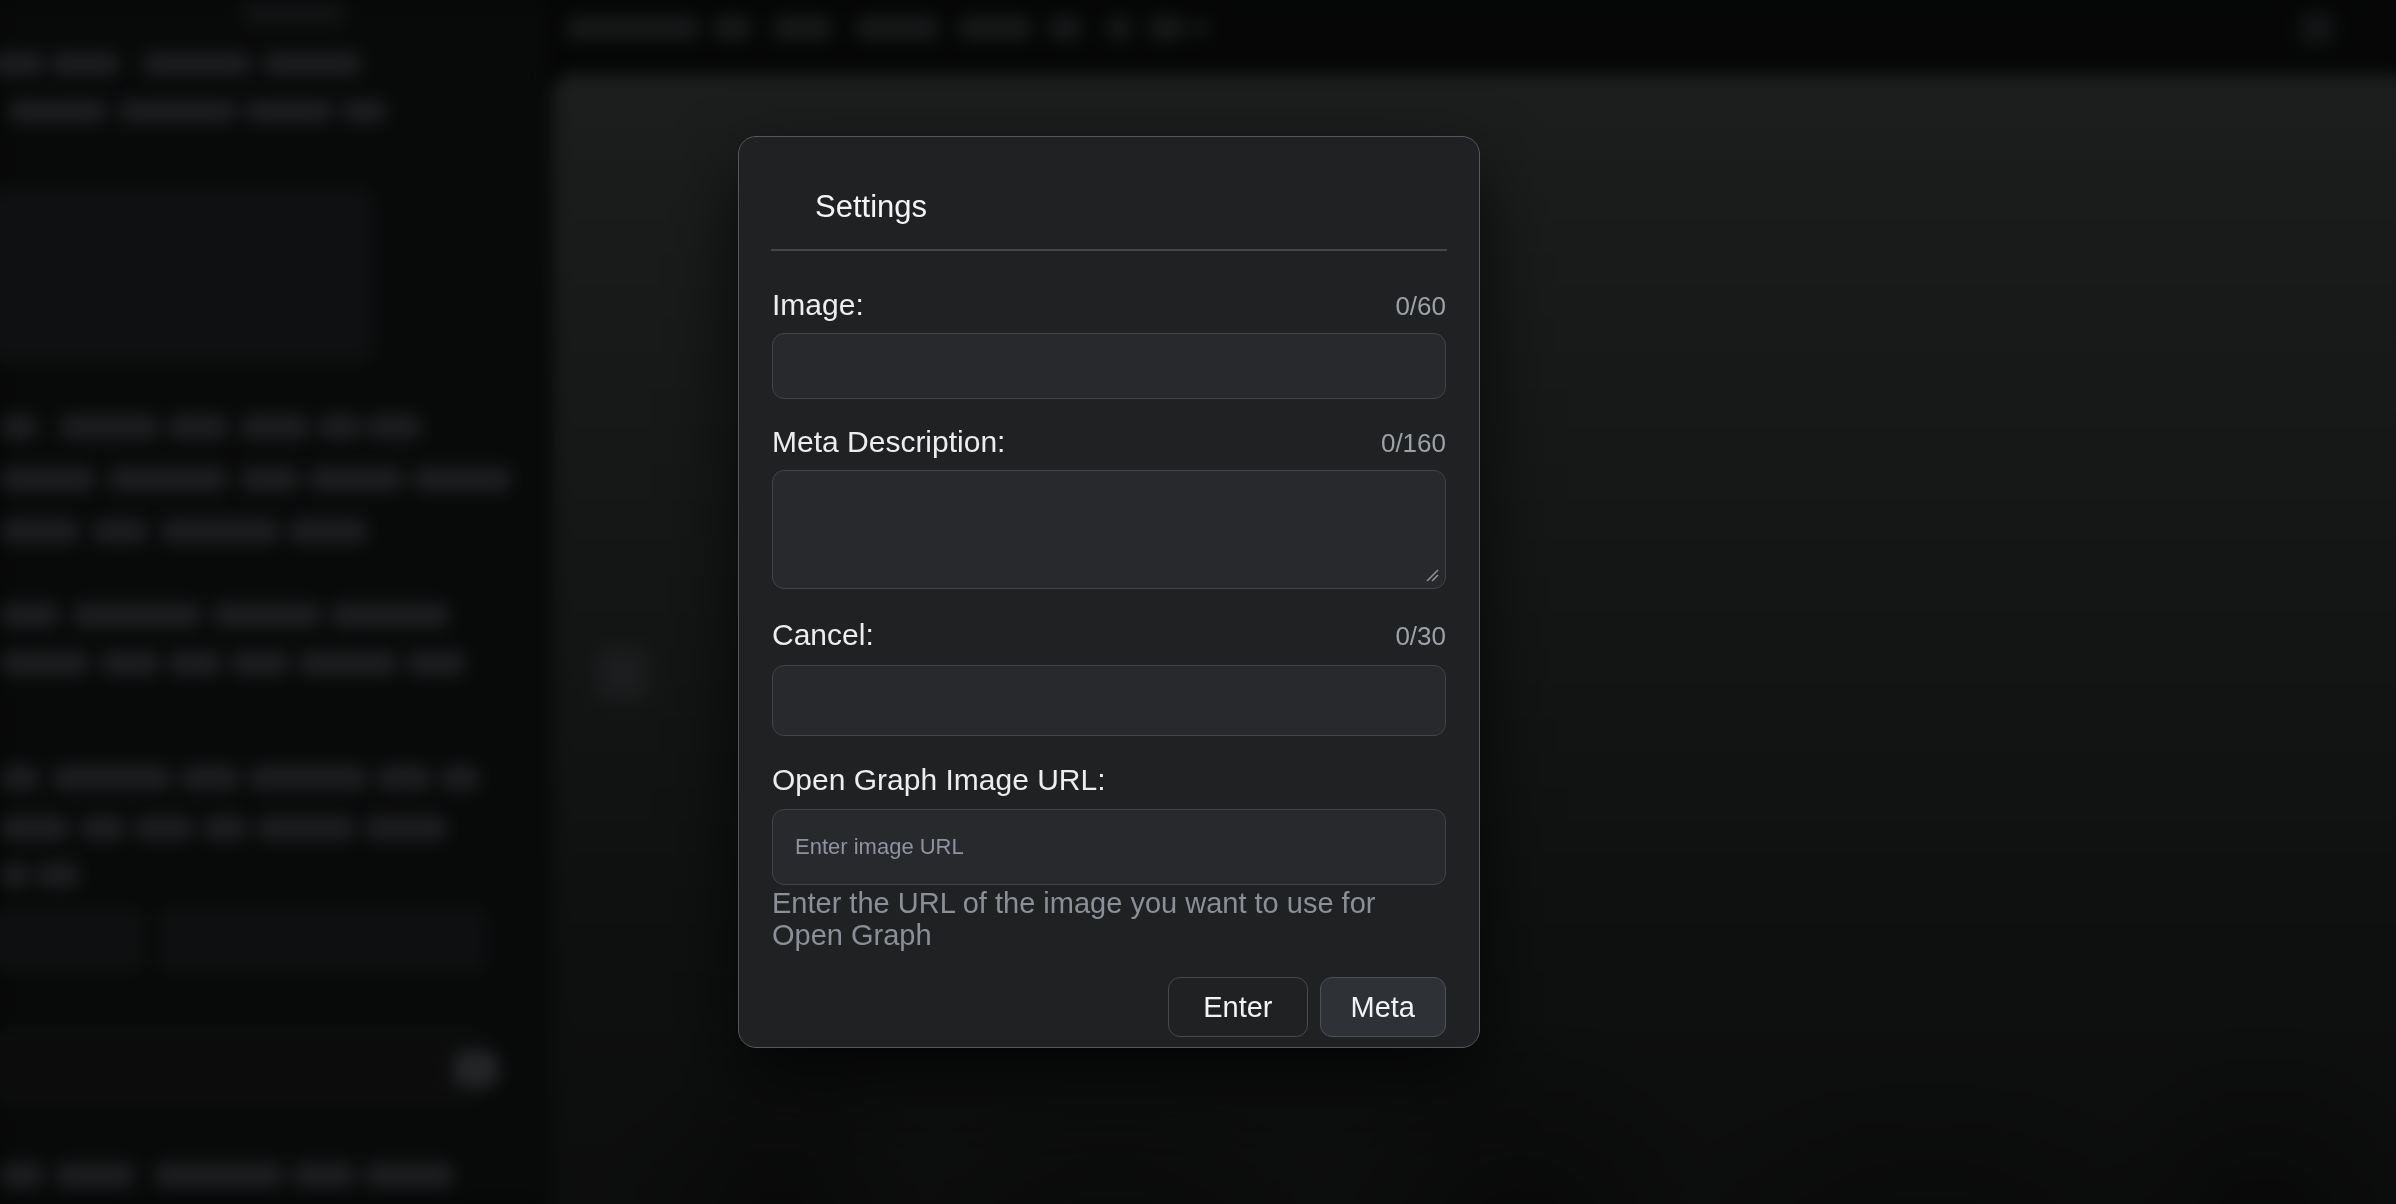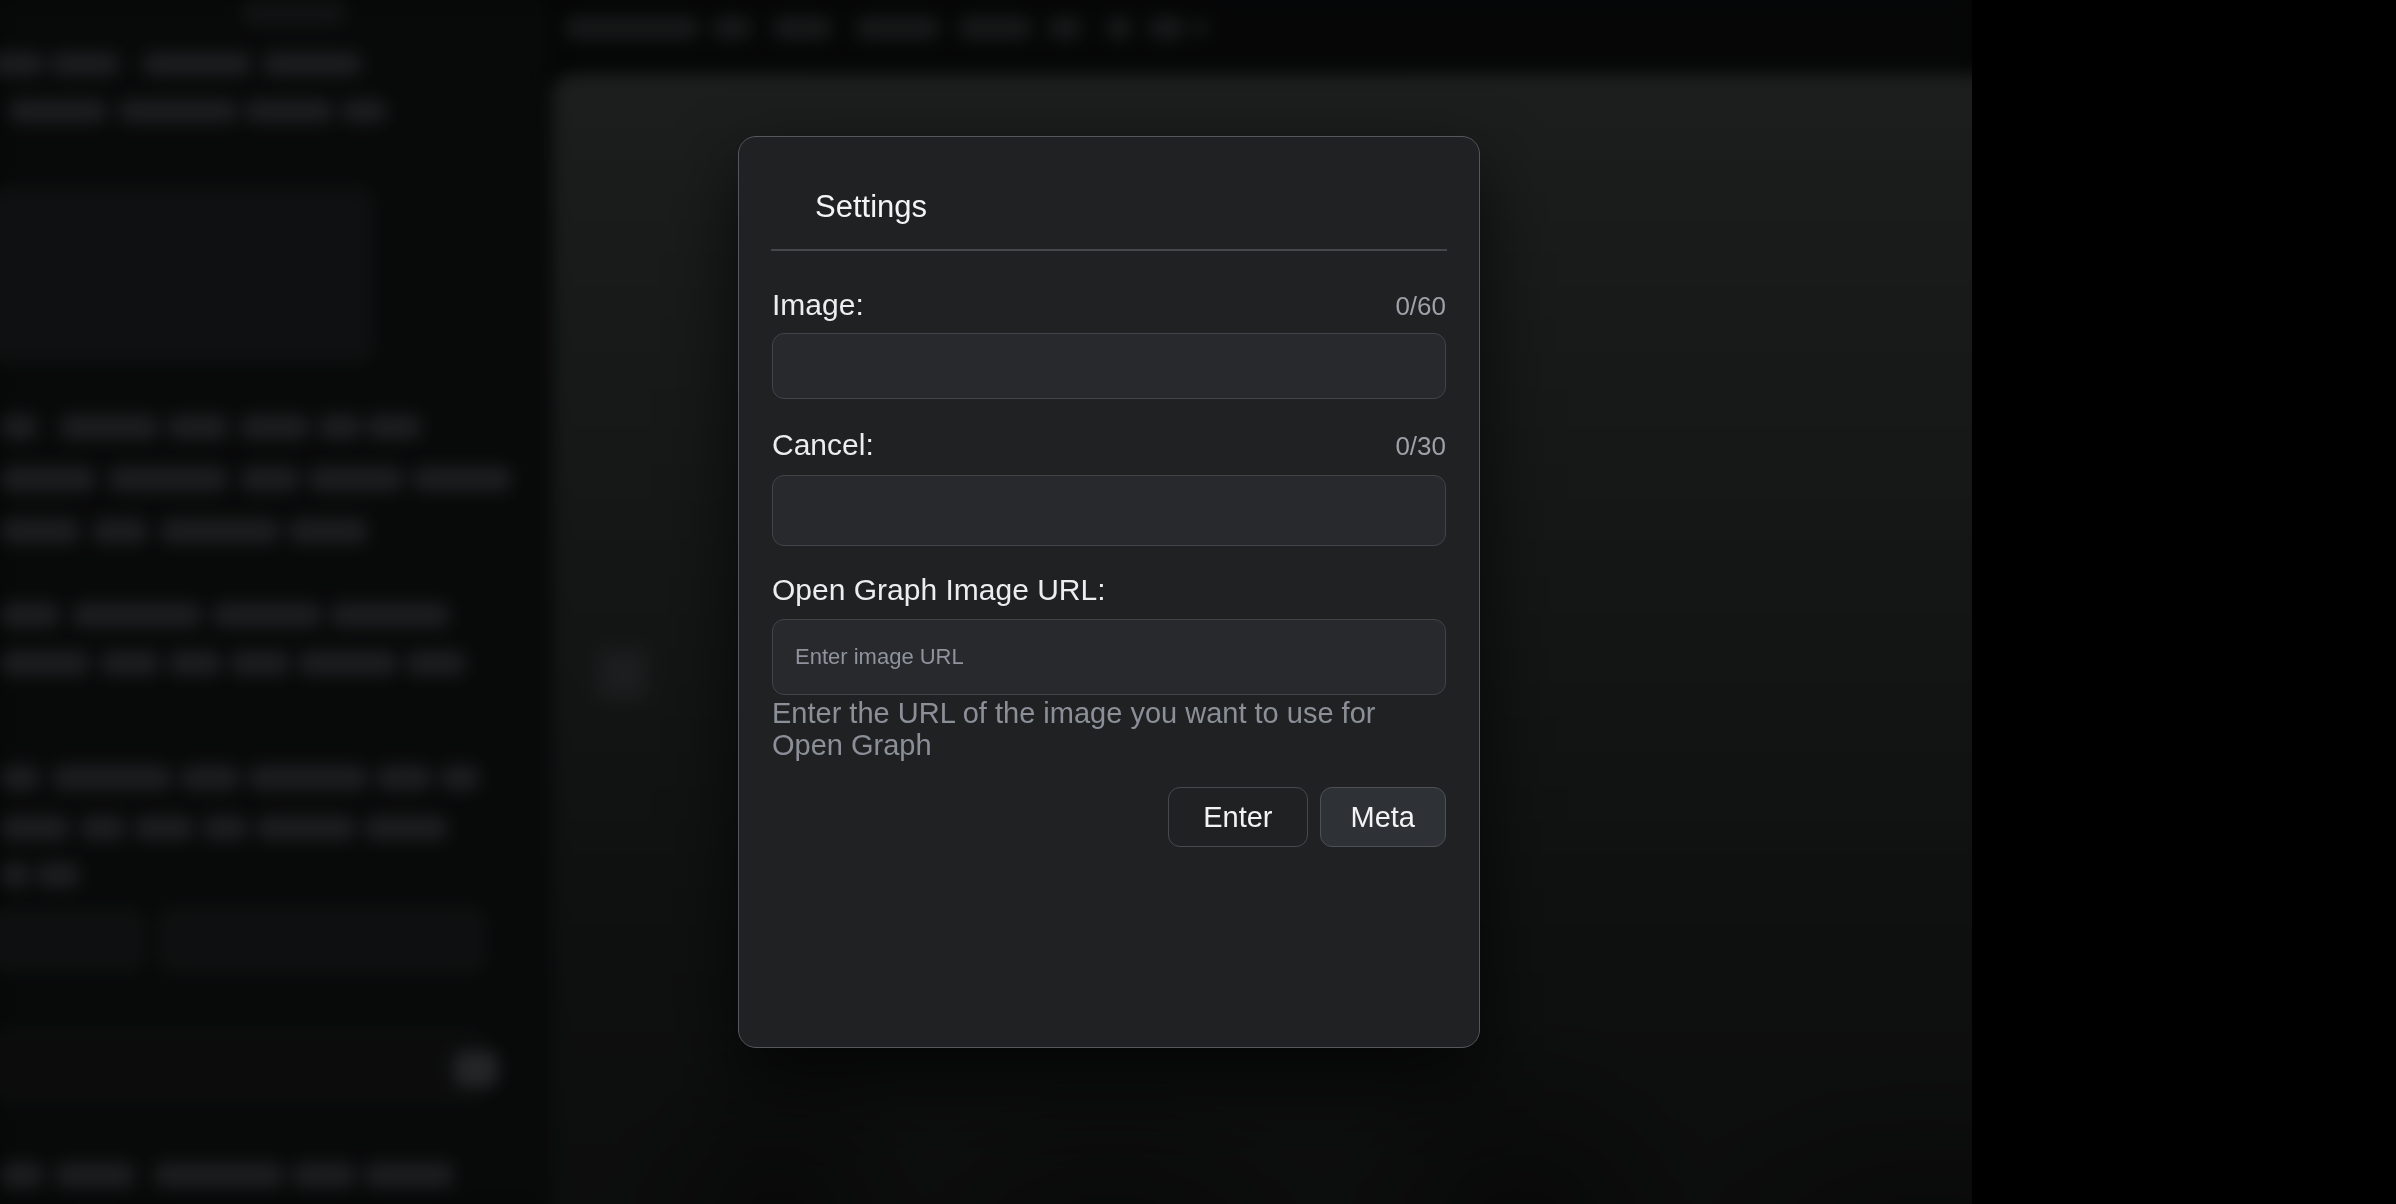--- a/index.html
+++ b/index.html
@@ -1,17 +1,17 @@
 <!DOCTYPE html>
 <html><head>
 <meta charset="utf-8">
 <style>
   html,body{margin:0;padding:0;background:#000;}
   #stage{
-    position:relative;width:1972px;height:1204px;overflow:hidden;
+    position:relative;width:2396px;height:1204px;overflow:hidden;
     background:#0b0c0d;font-family:"Liberation Sans",sans-serif;
     -webkit-font-smoothing:antialiased;
   }
   
   #bg{position:absolute;inset:0;filter:blur(8px);}
   .sidebar{position:absolute;left:0;top:0;width:540px;height:1204px;background:#101112;}
   .sidebar-divider{position:absolute;left:540px;top:0;width:2px;height:1204px;background:#1d1f20;}
   .topbar{position:absolute;left:542px;top:0;right:0;height:74px;background:#0b0c0d;}
   .main-panel{
     position:absolute;left:552px;top:74px;width:1860px;height:1146px;
@@ -185,20 +185,33 @@
     <div class="m-body">
 
       <div class="g1">
         <div class="f-row">
           <span class="f-label">Image:</span>
           <span class="f-counter">0/60</span>
         </div>
         <input id="inp-title" class="f-input" type="text" value="" style="">
       </div>
 
+      <div class="g2">
+        <div class="f-row">
+          <span class="f-label">Meta Description:</span>
+          <span class="f-counter">0/160</span>
+        </div>
+        <div class="ta-wrap">
+          <textarea class="f-ta" style=""></textarea>
+          <svg class="ta-grip" width="16" height="16" viewBox="0 0 16 16">
+            <line x1="4" y1="15" x2="15" y2="4" stroke="#8e9196" stroke-width="1.6"></line>
+            <line x1="9" y1="15" x2="15" y2="9" stroke="#8e9196" stroke-width="1.6"></line>
+          </svg>
+        </div>
+      </div>
 
       <div class="g3">
         <div class="f-row">
           <span class="f-label">Cancel:</span>
           <span class="f-counter">0/30</span>
         </div>
         <input id="inp-author" class="f-input" type="text" value="" style="">
       </div>
 
       <div class="g4">

